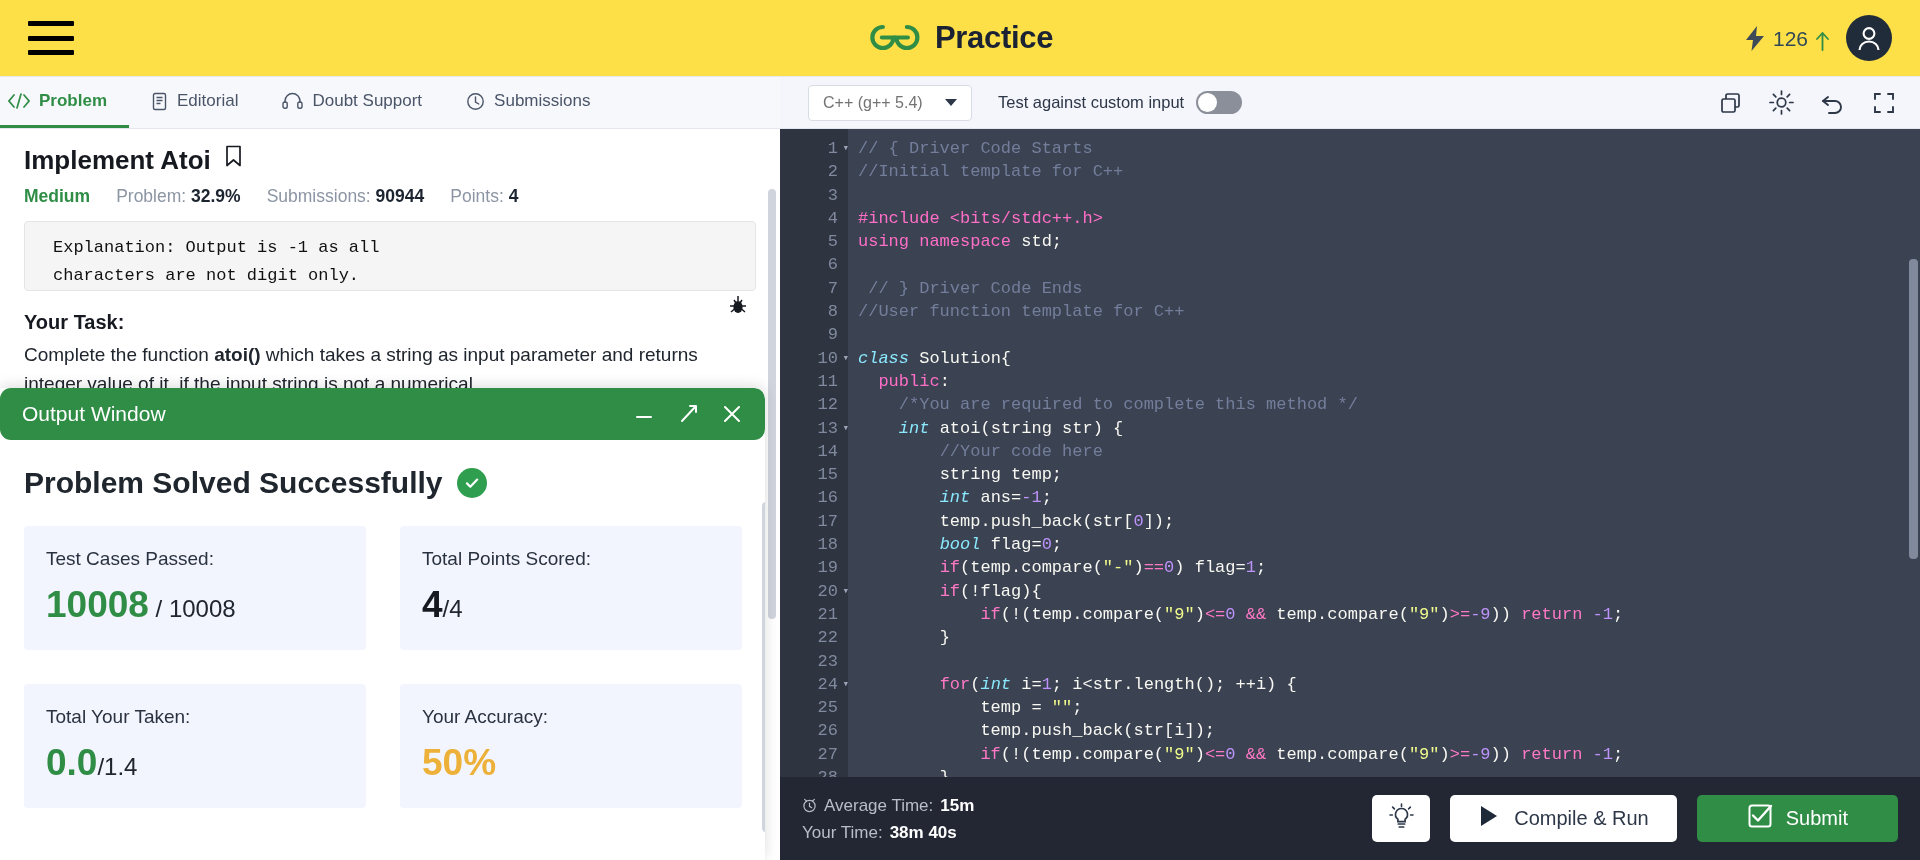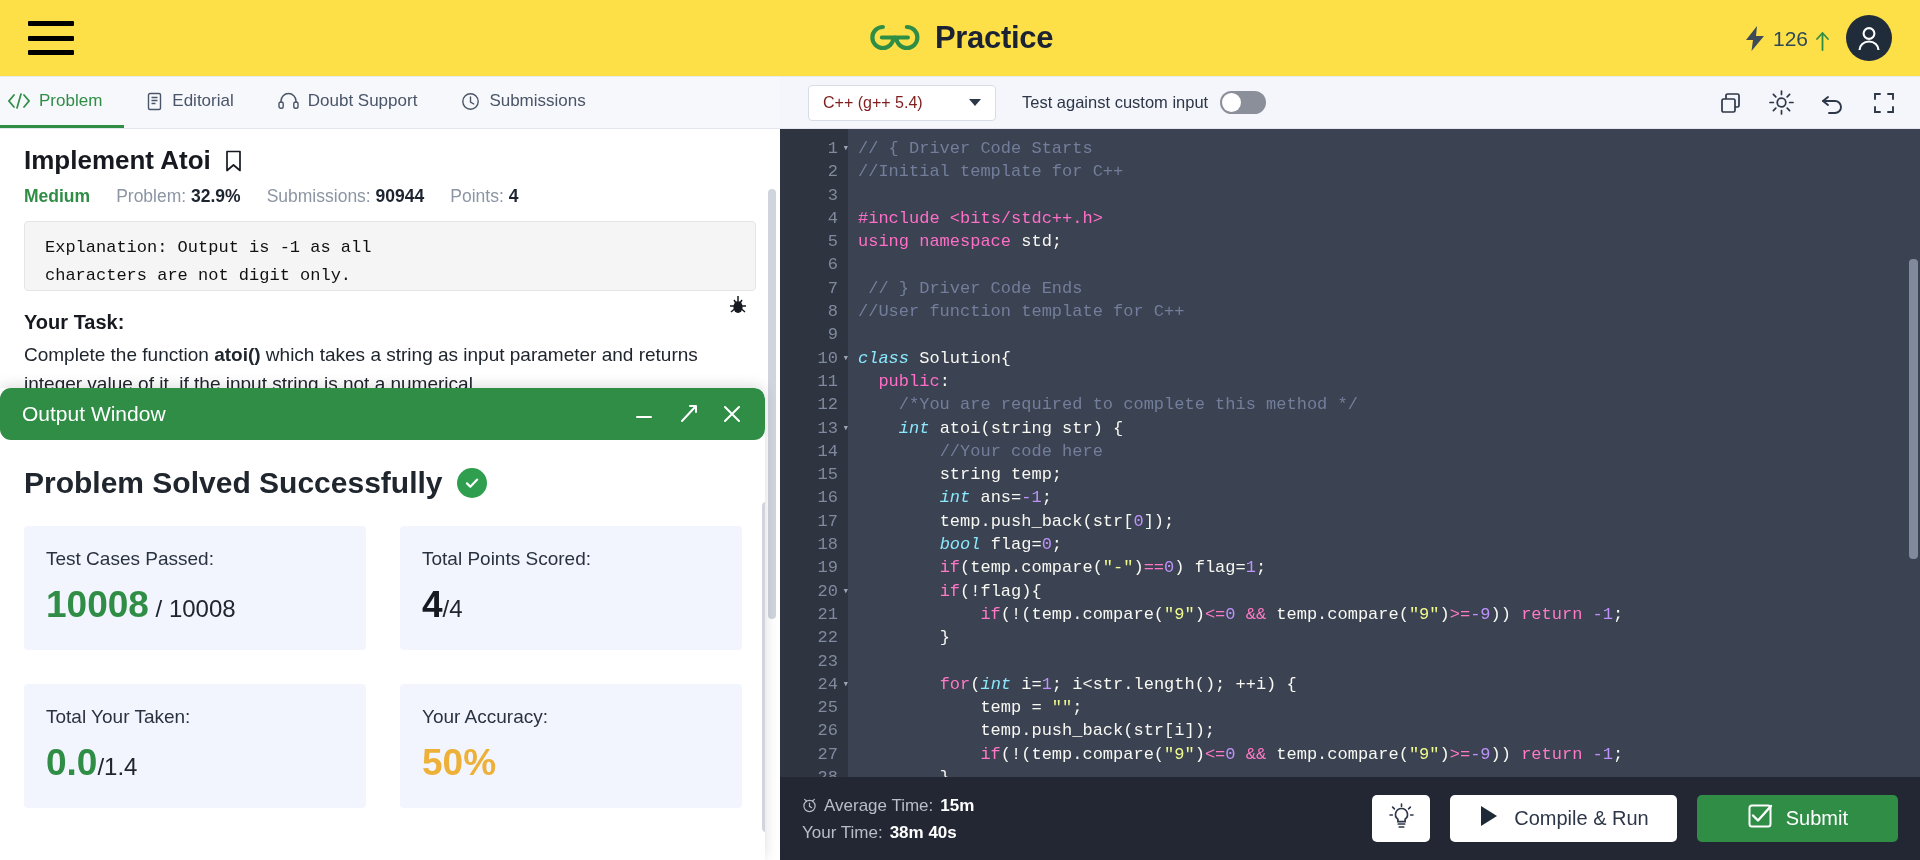--- a/index.html
+++ b/index.html
@@ -49,34 +49,34 @@
     position: absolute; top: 77px; left: 0; width: 780px; height: 52px;
     background: #f7f8fc; border-bottom: 1px solid #e3e6ee;
     display: flex; align-items: stretch;
   }
   .tab {
     display: flex; align-items: center; gap: 9px;
     padding: 0 22px; cursor: pointer;
     font-size: 17px; color: #4a5568;
     border-bottom: 3px solid transparent;
   }
-  .tab.active { color: #2f8d46; font-weight: normal; border-bottom-color: #2f8d46; padding-left: 8px; }
+  .tab.active { color: #2f8d46; font-weight: bold; border-bottom-color: #2f8d46; padding-left: 8px; }
   .tab .ti { display: flex; align-items: center; }
 
   
   .editorbar {
     position: absolute; top: 77px; left: 780px; width: 1140px; height: 52px;
     background: #f4f6fb; border-bottom: 1px solid #e3e6ee;
     display: flex; align-items: center;
   }
   .lang-select {
-    margin-left: 28px; width: 188px; height: 36px;
+    margin-left: 28px; width: 164px; height: 36px;
     border: 1px solid #d7dce6; border-radius: 4px; background: #fff;
     display: flex; align-items: center; justify-content: space-between;
-    padding: 0 14px; font-size: 16px; color: #7f1d1d; cursor: pointer;
+    padding: 0 14px; font-size: 16px; color: #737373; cursor: pointer;
   }
   .caret {
     width: 0; height: 0; border-left: 6px solid transparent;
     border-right: 6px solid transparent; border-top: 7px solid #2d3748;
   }
   .custom-input-label { margin-left: 26px; font-size: 16.5px; color: #2d3748; }
   .toggle {
     margin-left: 12px; width: 46px; height: 23px; border-radius: 12px;
     background: #8a8f99; position: relative; cursor: pointer;
   }
@@ -88,32 +88,32 @@
     position: absolute; right: 24px; display: flex; align-items: center; gap: 26px;
   }
   .ebtn { cursor: pointer; display: flex; align-items: center; }
 
   
   .leftpanel {
     position: absolute; top: 129px; left: 0; width: 780px; height: 731px;
     background: #fff; overflow: hidden;
   }
   .prob-head { padding: 16px 24px 0 24px; }
-  .prob-title-row { display: flex; align-items: flex-end; gap: 14px; }
+  .prob-title-row { display: flex; align-items: flex-start; gap: 14px; }
   .prob-title { font-size: 26px; font-weight: bold; color: #16191f; }
   .bookmark { cursor: pointer; }
   .bug-icon { position: absolute; right: 32px; top: 165px; cursor: pointer; }
   .prob-meta { margin-top: 10px; display: flex; align-items: center; gap: 26px; font-size: 17.5px; }
   .diff { color: #2f8d46; font-weight: bold; }
   .meta-item { color: #8c95a3; }
   .meta-item b { color: #1c2430; font-weight: 600; }
 
   .codeblock {
     margin: 14px 24px 0 24px; background: #f5f5f5; border: 1px solid #e5e5e5;
-    border-radius: 4px; padding: 12px 20px;
+    border-radius: 4px; padding: 12px 28px;
     font-family: "Liberation Mono", monospace; font-size: 17px;
     color: #111; line-height: 28px; height: 70px; overflow: hidden;
   }
   .task-head { margin: 20px 24px 0 24px; font-size: 20px; font-weight: bold; color: #16191f; }
   .task-body {
     margin: 6px 24px 0 24px; font-size: 19px; color: #20262e; line-height: 29px;
   }
   .task-body b { font-weight: bold; }
 
   .lp-scroll {

